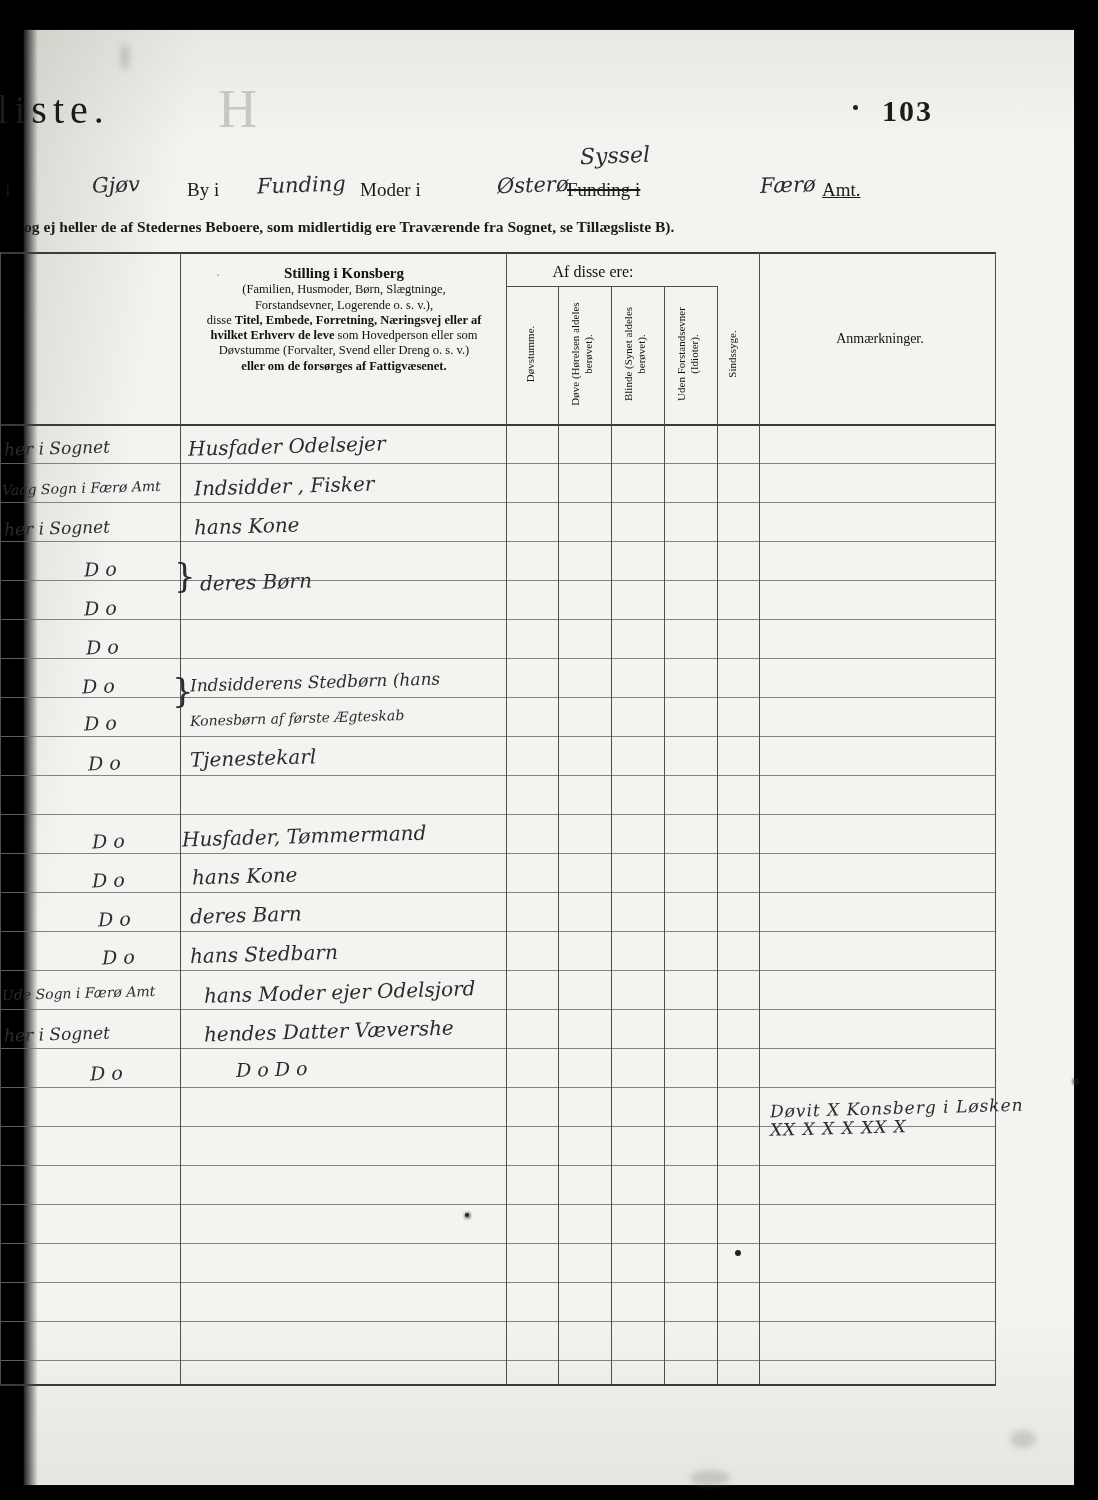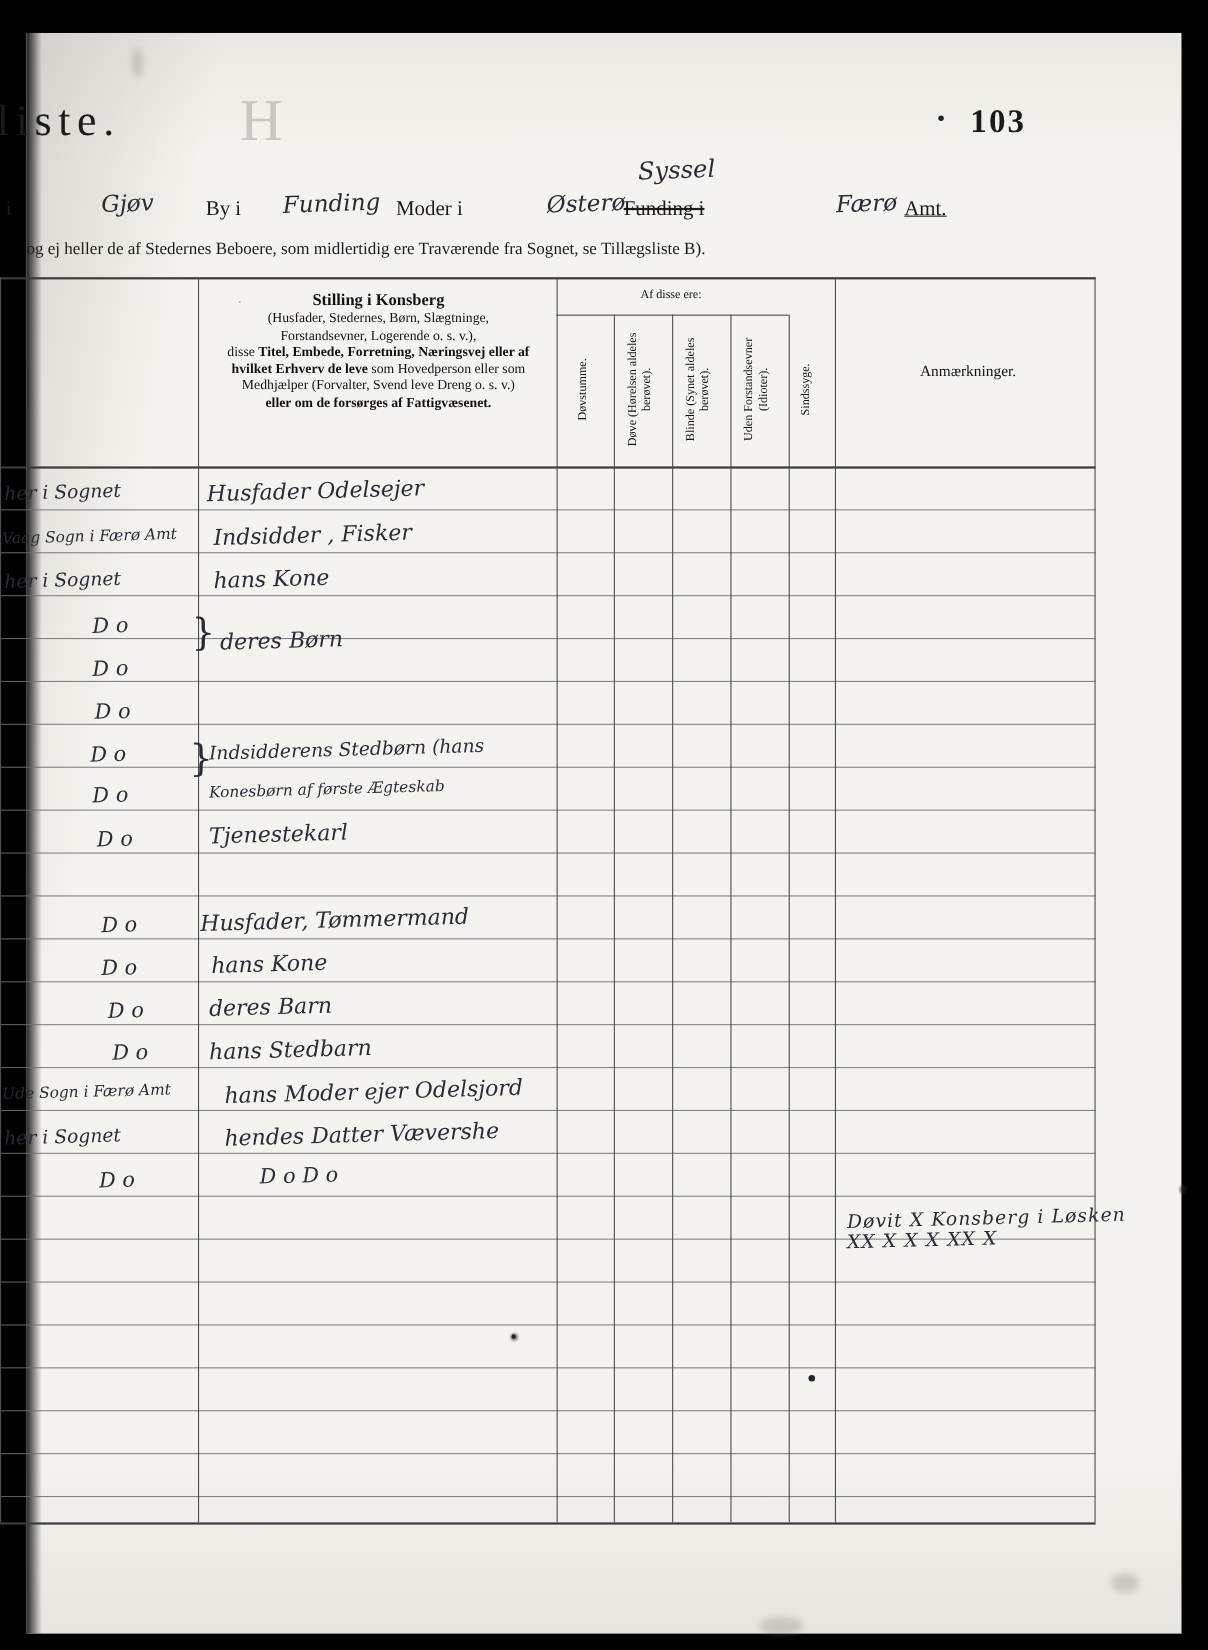--- a/index.html
+++ b/index.html
@@ -233,21 +233,21 @@
     <span class="print" style="left:368px;top:4px;">Moder i</span>
     <span class="hand" style="left:505px;top:-2px;">Østerø</span>
     <span class="print strike" style="left:575px;top:4px;">Funding i</span>
     <span class="hand" style="left:588px;top:-32px;font-size:22px;">Syssel</span>
     <span class="hand" style="left:768px;top:-2px;">Færø</span>
     <span class="print" style="left:830px;top:4px;text-decoration:underline;">Amt.</span>
   </div>
 
   <div id="note-line">
 
-    <span style="position:absolute;left:34px;top:0;">og ej heller de af Stedernes Beboere, som midlertidig ere Traværende fra Sognet, se Tillægsliste B).</span>
+    <span style="position:absolute;left:34px;top:0;font-weight:bold;">og ej heller de af Stedernes Beboere, som midlertidig ere Traværende fra Sognet, se Tillægsliste B).</span>
   </div>
 
   <div id="table">
 
     <div class="hline strong" style="left:0px;   top:0px;   width:1018px;"></div>
     <div class="hline" style="left:528px; top:34px;  width:211px;"></div>
     <div class="hline strong" style="left:0px;   top:172px; width:1018px;"></div>
 
     <div class="hline row" style="left:0;top:211px;width:1018px;"></div>
     <div class="hline row" style="left:0;top:250px;width:1018px;"></div>
@@ -281,33 +281,33 @@
     <div class="vline" style="left:580px;  top:34px;height:1098px;"></div>
     <div class="vline" style="left:633px;  top:34px;height:1098px;"></div>
     <div class="vline" style="left:686px;  top:34px;height:1098px;"></div>
     <div class="vline" style="left:739px;  top:34px;height:1098px;"></div>
     <div class="vline" style="left:781px;  top:0;   height:1132px;"></div>
     <div class="vline" style="left:1017px; top:0;   height:1132px;"></div>
 
 
     <div class="colhead" style="left:206px;top:12px;width:320px;">
       <div class="big">Stilling i Konsberg</div>
-      <div class="sm">(Husfader, Stedernes, Børn, Slægtninge,</div>
+      <div class="sm">(Familien, Husmoder, Børn, Slægtninge,</div>
       <div class="sm">Forstandsevner, Logerende o. s. v.),</div>
       <div class="sm">
         <span>disse </span><b>Titel, Embede, Forretning, Næringsvej eller af</b>
       </div>
       <div class="sm">
         <b>hvilket Erhverv de leve</b><span> som Hovedperson eller som</span>
       </div>
-      <div class="sm">Medhjælper (Forvalter, Svend leve Dreng o. s. v.)</div>
+      <div class="sm">Døvstumme (Forvalter, Svend eller Dreng o. s. v.)</div>
       <div class="sm"><b>eller om de forsørges af Fattigvæsenet.</b></div>
     </div>
 
-    <div class="colhead" style="left:527px;top:10px;width:210px;font-size:11px;">Af disse ere:</div>
+    <div class="colhead" style="left:510px;top:10px;width:210px;font-size:16px;">Af disse ere:</div>
 
     <div class="vhead" style="left:546px;top:166px;width:128px;">Døvstumme.</div>
 
     <div class="vhead" style="left:591px;top:166px;width:128px;white-space:normal;">
       <span>Døve (Hørelsen aldeles berøvet).</span>
     </div>
     <div class="vhead" style="left:644px;top:166px;width:128px;white-space:normal;">
       <span>Blinde (Synet aldeles berøvet).</span>
     </div>
     <div class="vhead" style="left:697px;top:166px;width:128px;white-space:normal;">

